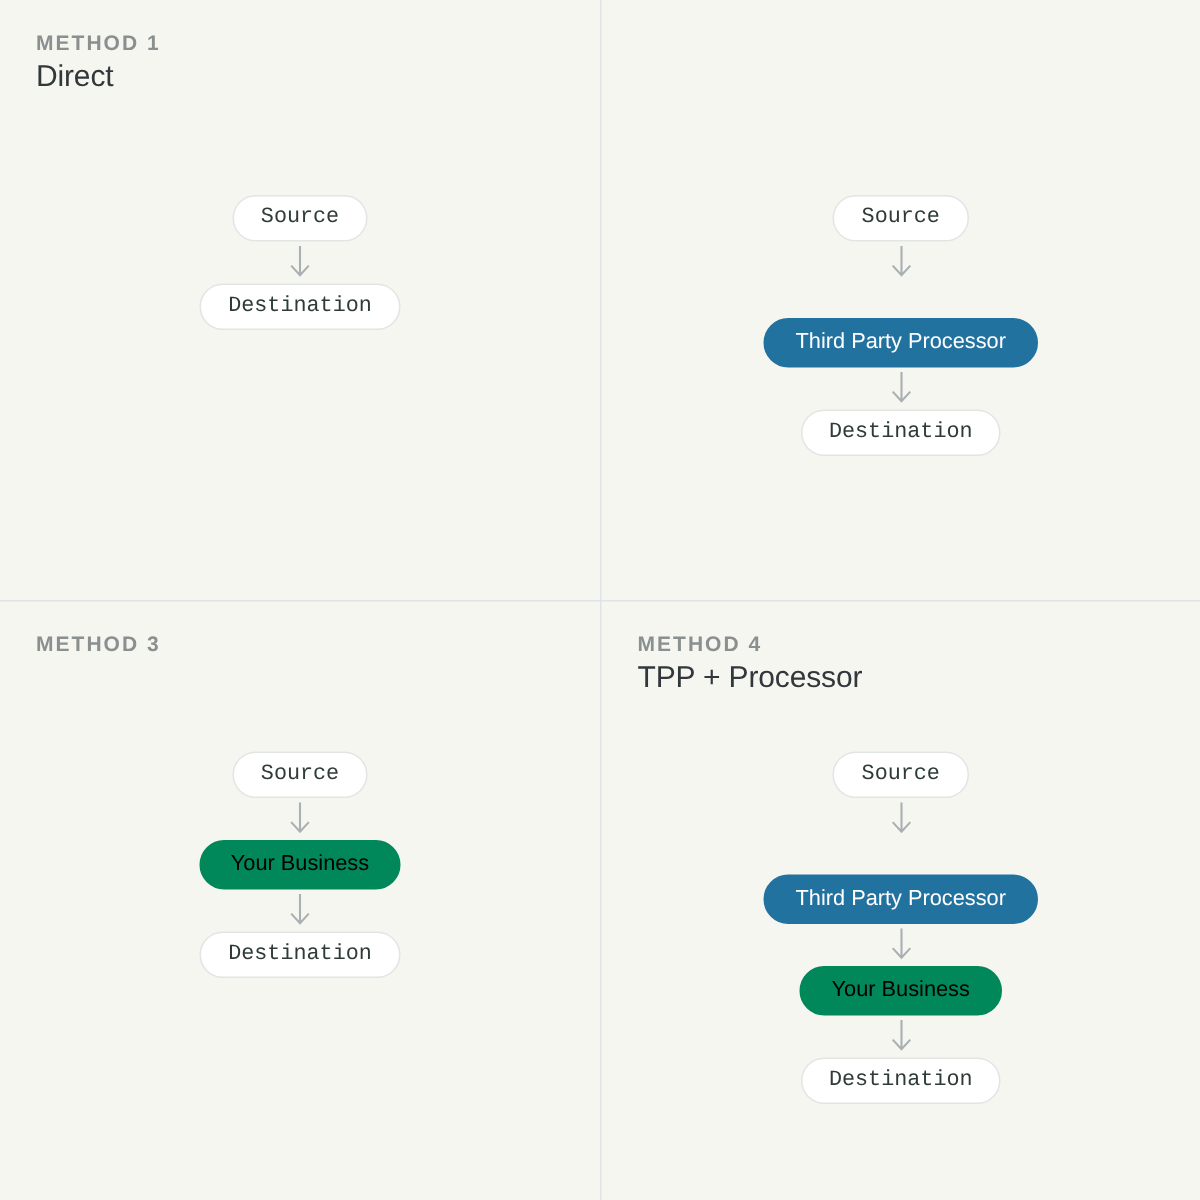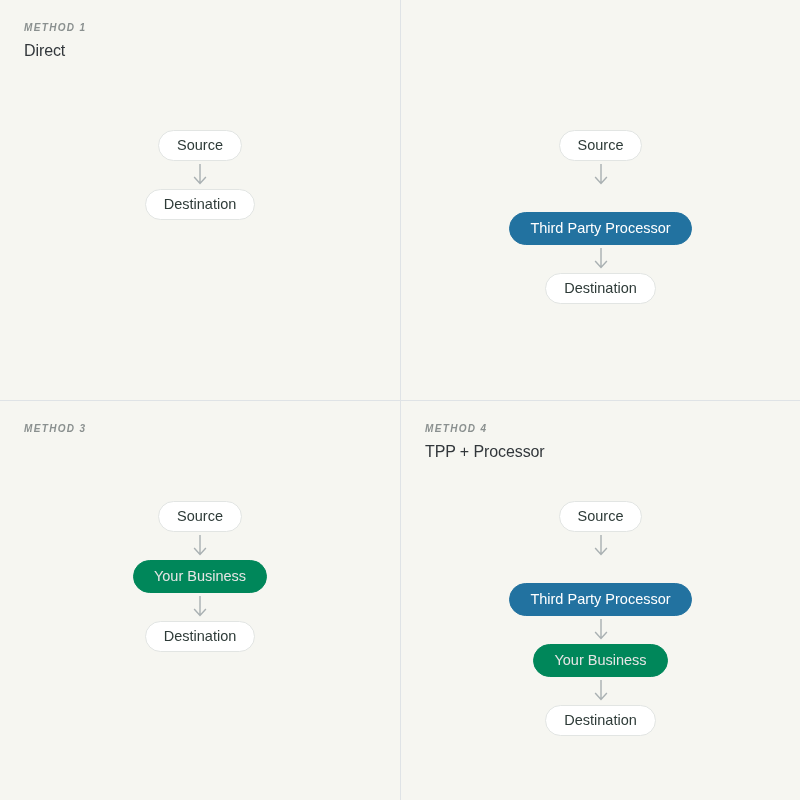--- a/index.html
+++ b/index.html
@@ -29,33 +29,32 @@
     position: relative;
     box-sizing: border-box;
     padding: 22px 0 0 24px;
     overflow: hidden;
   }
   
   .quadrant.col-right { border-left: 1px solid #dfe3e6; }
   .quadrant.row-bottom { border-top: 1px solid #dfe3e6; }
 
   .eyebrow {
-    font-size: 10px;
+    font-size: 14px;
     font-weight: bold;
     letter-spacing: 1.35px;
     color: #8a908f;
     text-transform: uppercase;
     line-height: 12px;
     margin: 0 0 6px 0;
     white-space: nowrap;
-    font-style: italic;
   }
 
   .title {
-    font-size: 16px;
+    font-size: 20px;
     font-weight: normal;
     color: #32373b;
     line-height: 22px;
     margin: 0;
     letter-spacing: -0.1px;
     white-space: nowrap;
   }
 
   .flow {
     position: absolute;
@@ -78,35 +77,36 @@
     font-size: 14.5px;
     line-height: 1;
     white-space: nowrap;
     box-sizing: border-box;
   }
 
   .node.plain {
     background: #ffffff;
     border: 1px solid #e2e5e3;
     color: #2e3b38;
+    font-family: Liberation Mono, monospace;
   }
 
   .node.tpp {
     background: #2272a0;
     color: #ffffff;
     border: 1px solid #2272a0;
     height: 33px;
     border-radius: 17px;
     padding: 0 20px;
     margin-top: 23px;
   }
 
   .node.biz {
     background: #00875a;
-    color: #e5e5e5;
+    color: #000000;
     border: 1px solid #00875a;
     height: 33px;
     border-radius: 17px;
     padding: 0 20px;
     text-align: right;
   }
 
   .arrow {
     display: block;
     width: 14px;

